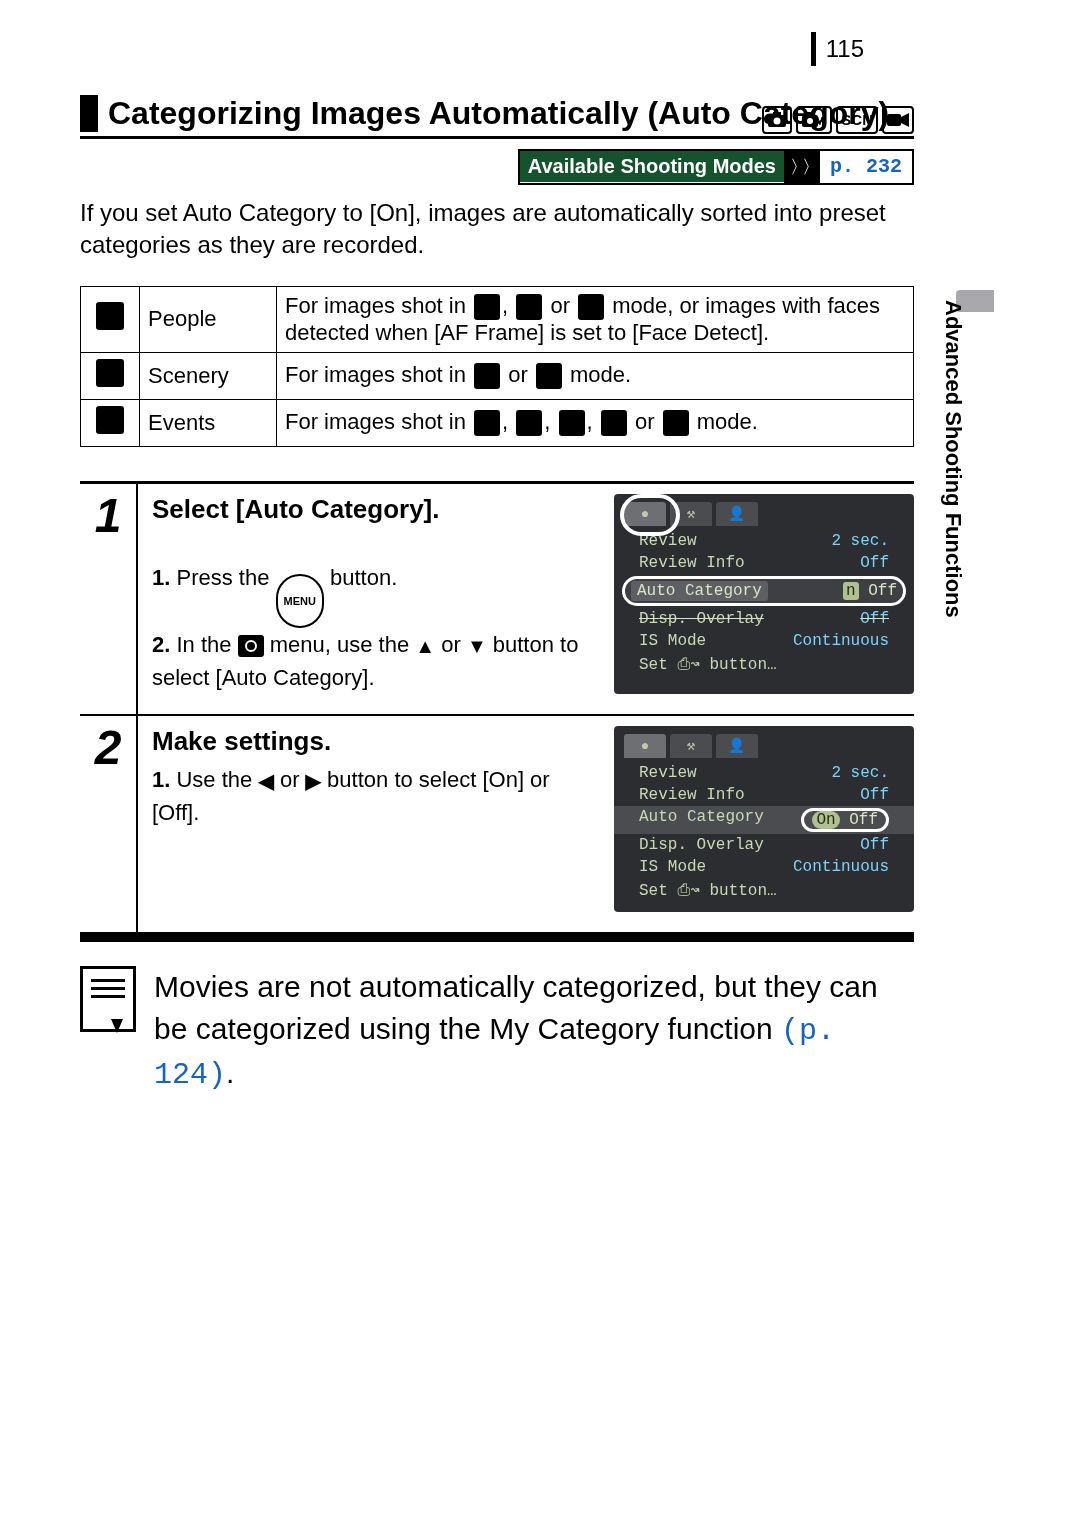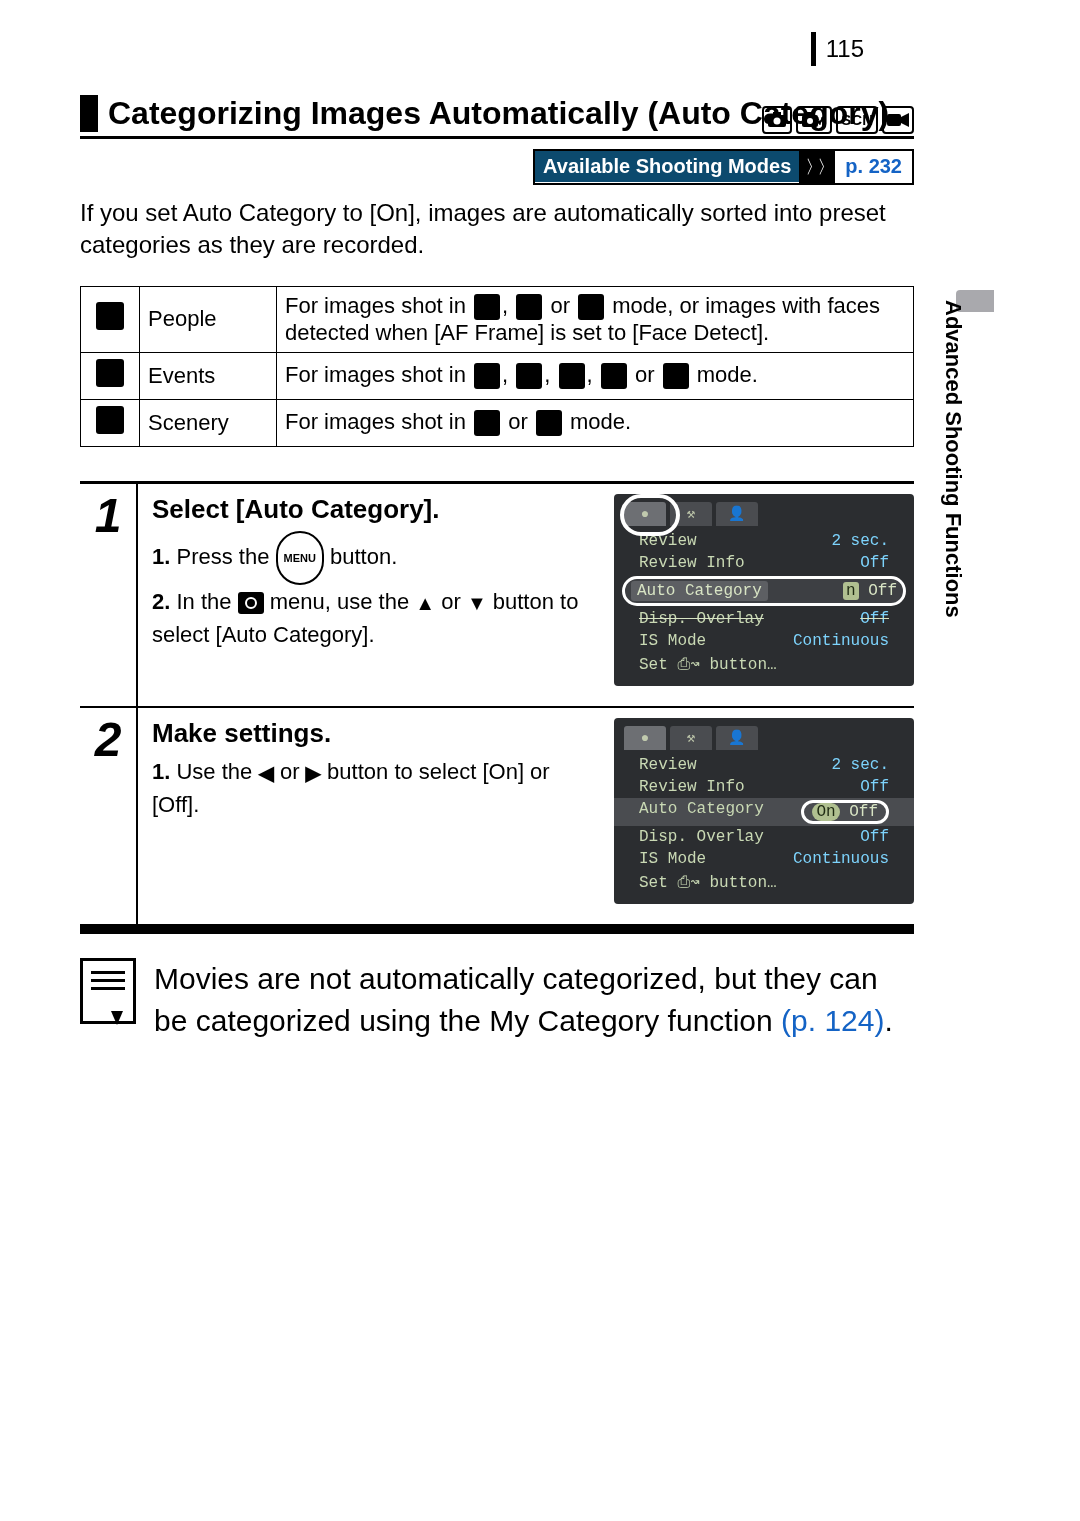--- a/index.html
+++ b/index.html
@@ -100,21 +100,21 @@
     margin-top: 10px;
     display: flex;
     justify-content: flex-end;
   }
   .modes-bar-inner {
     display: flex;
     align-items: center;
     border: 2px solid #000;
   }
   .modes-label {
-    background: #0c4a6e;
+    background: #14532d;
     color: #fff;
     font-weight: bold;
     font-size: 20px;
     padding: 4px 8px;
   }
   .modes-arrows {
     background: #000;
     color: #fff;
     font-size: 18px;
     padding: 4px 6px;
@@ -216,20 +216,21 @@
   .menu-btn {
     display: inline-flex;
     border: 2px solid #000;
     border-radius: 999px;
     padding: 14px 6px;
     font-size: 11px;
     font-weight: bold;
     height: 22px;
     align-items: center;
     vertical-align: middle;
+    margin-top: 43px;
   }
   .arrow-btn {
     display: inline-block;
     font-size: 20px;
     font-weight: bold;
     vertical-align: middle;
   }
   .camera-icon-inline {
     display: inline-flex;
     width: 26px;
@@ -347,21 +348,21 @@
   .note-icon::after {
     content: "";
     position: absolute;
     bottom: -4px;
     right: 10px;
     width: 0; height: 0;
     border-left: 6px solid transparent;
     border-right: 6px solid transparent;
     border-top: 14px solid #000;
   }
-  .link { color: #1463c5; }
+  .link { color: #1463c5; font-family: Liberation Mono, monospace; }
 </style>
 </head>
 <body>
 
 <div class="page">
 
   <div class="page-number-wrap">
     <div class="page-number-bar"></div>
     <span class="page-number">115</span>
   </div>
@@ -413,27 +414,27 @@
 
   <table class="category-table">
     <tbody id="cat-body">
         <tr>
           <td class="cat-icon-cell"><span class="cat-icon"></span></td>
           <td class="cat-name-cell">People</td>
           <td>For images shot in <span class="inline-icon"></span>, <span class="inline-icon"></span> or <span class="inline-icon"></span> mode, or images with faces detected when [AF Frame] is set to [Face Detect].</td>
         </tr>
         <tr>
           <td class="cat-icon-cell"><span class="cat-icon"></span></td>
-          <td class="cat-name-cell">Events</td>
-          <td>For images shot in <span class="inline-icon"></span>, <span class="inline-icon"></span>, <span class="inline-icon"></span>, <span class="inline-icon"></span> or <span class="inline-icon"></span> mode.</td>
+          <td class="cat-name-cell">Scenery</td>
+          <td>For images shot in <span class="inline-icon"></span> or <span class="inline-icon"></span> mode.</td>
         </tr>
         <tr>
           <td class="cat-icon-cell"><span class="cat-icon"></span></td>
-          <td class="cat-name-cell">Scenery</td>
-          <td>For images shot in <span class="inline-icon"></span> or <span class="inline-icon"></span> mode.</td>
+          <td class="cat-name-cell">Events</td>
+          <td>For images shot in <span class="inline-icon"></span>, <span class="inline-icon"></span>, <span class="inline-icon"></span>, <span class="inline-icon"></span> or <span class="inline-icon"></span> mode.</td>
         </tr>
       </tbody>
   </table>
 
   <div class="steps" id="steps-container">
       <div class="step">
         <div class="step-num-col">
           <div class="step-num">1</div>
         </div>
         <div class="step-body">

